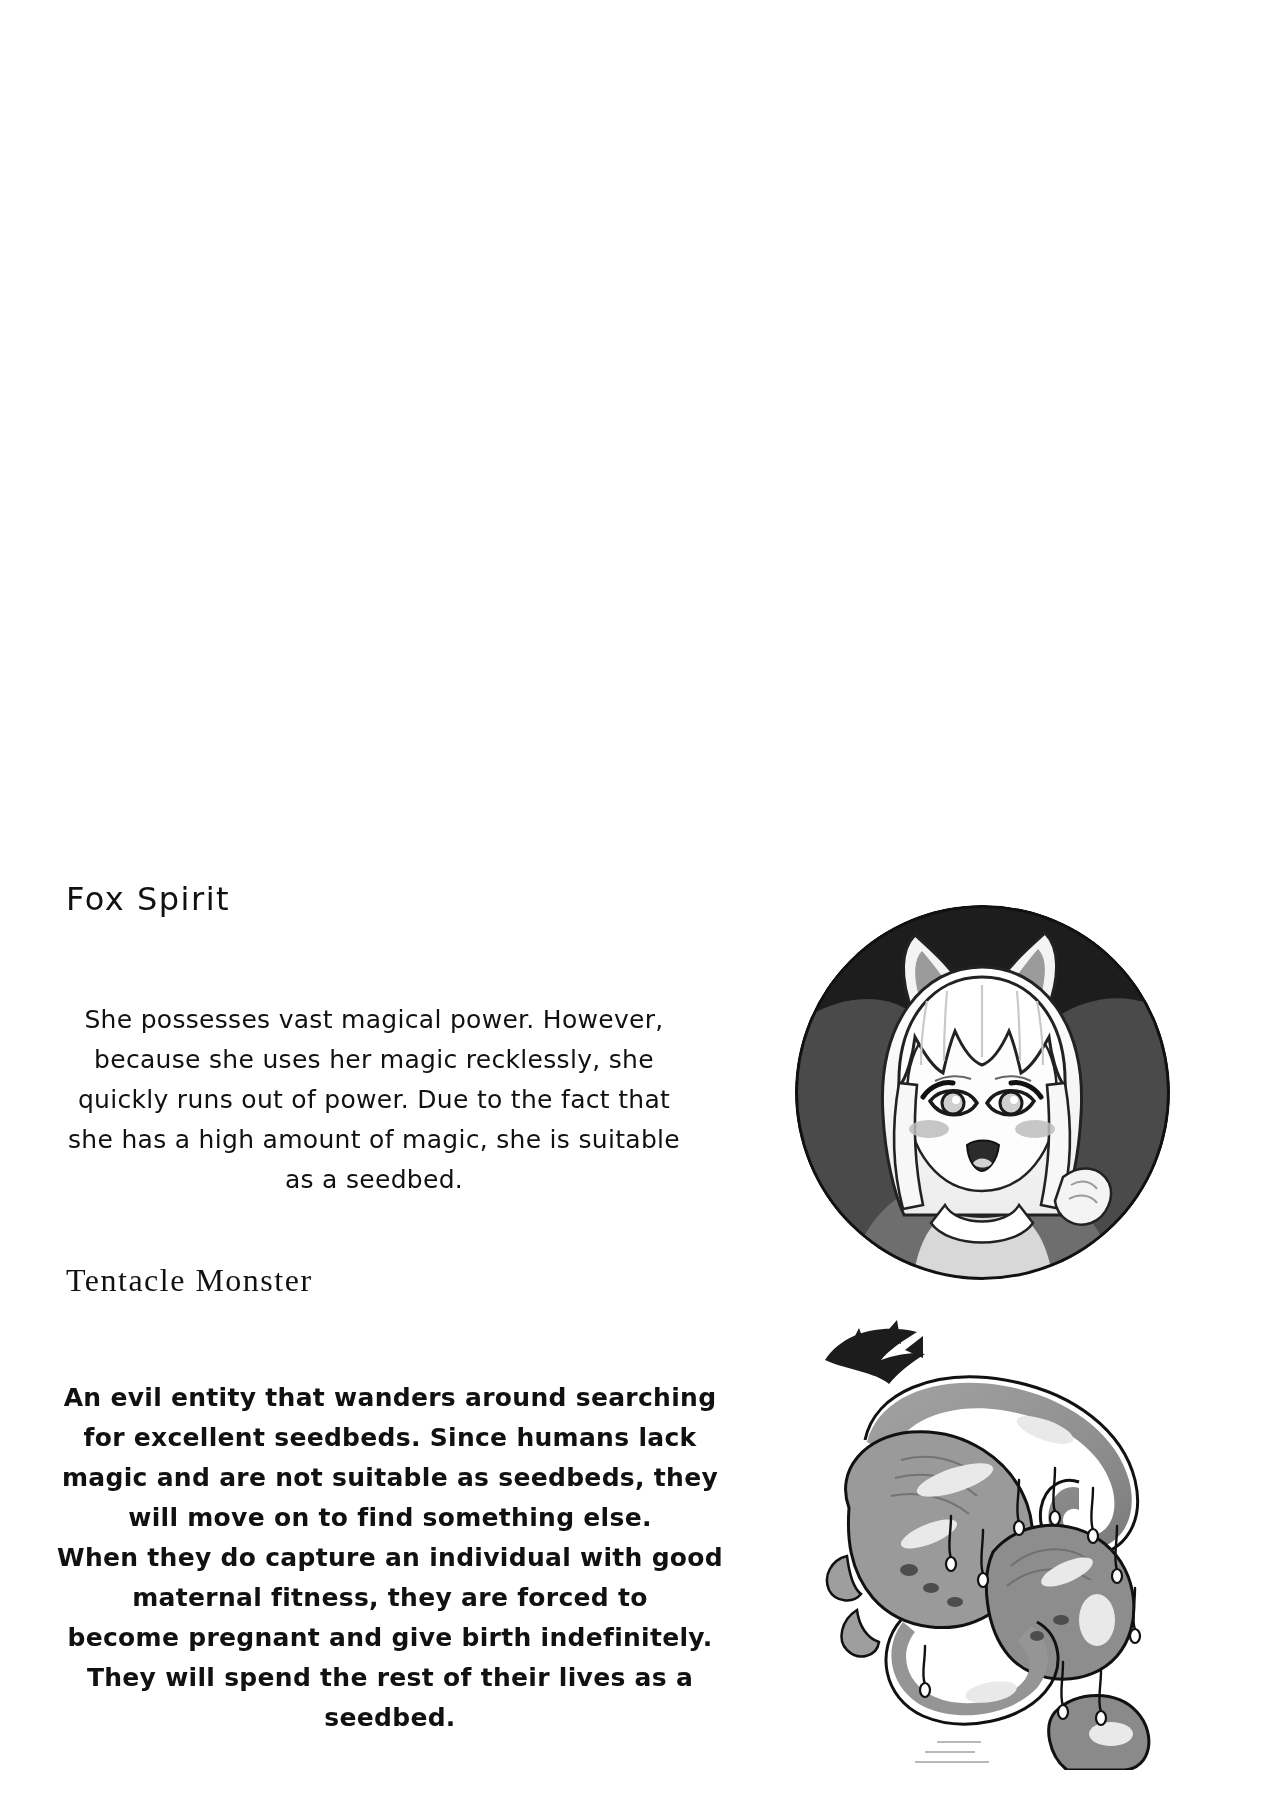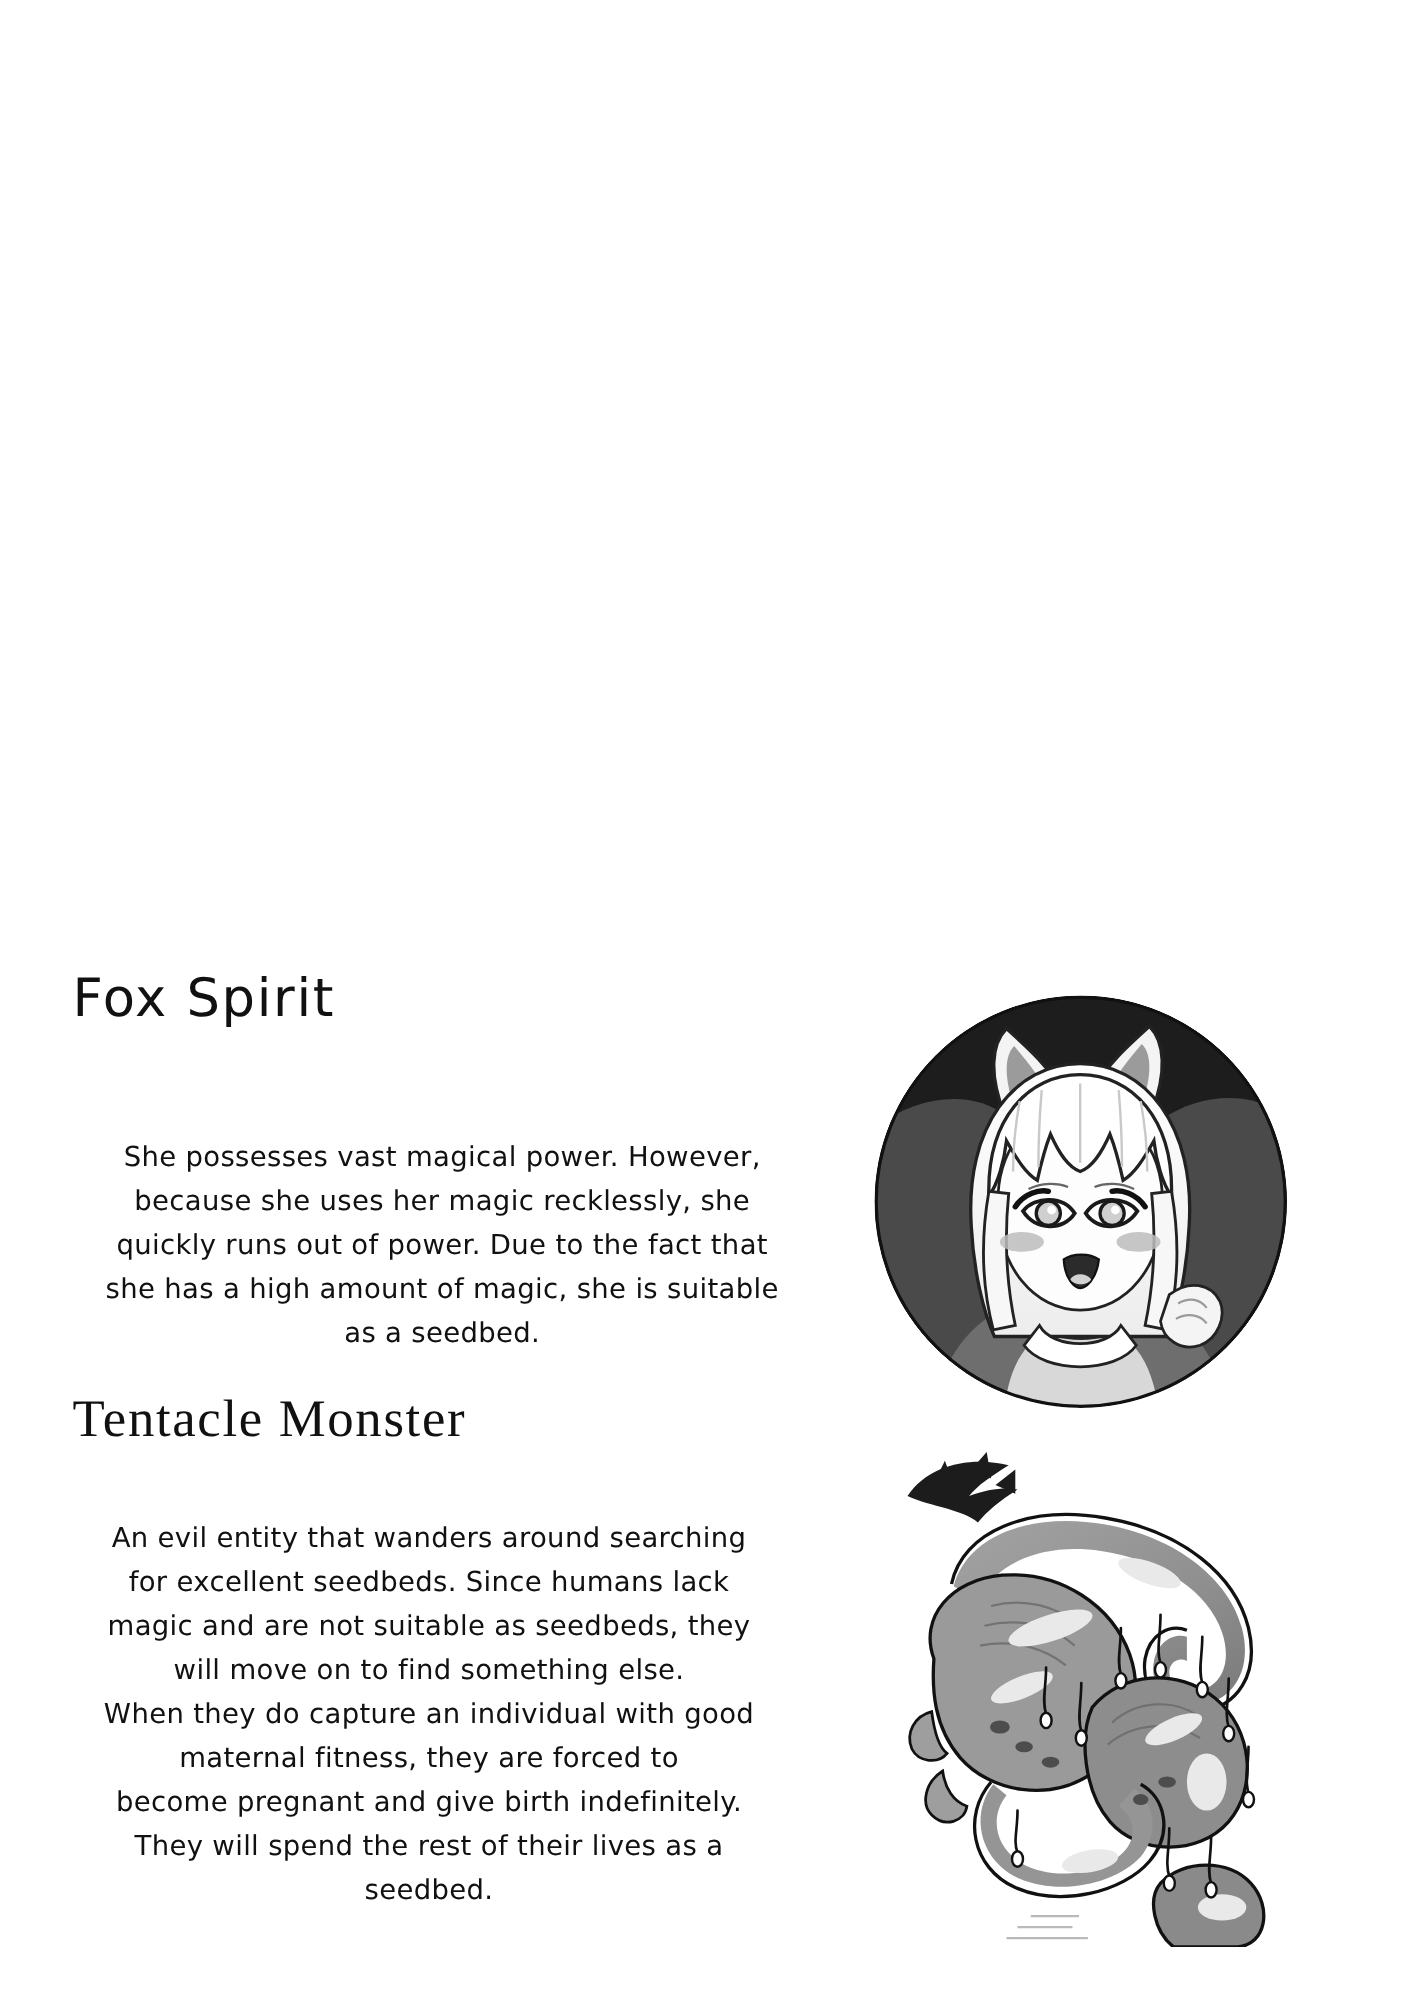--- a/index.html
+++ b/index.html
@@ -25,21 +25,21 @@
   
   .entry {
     position: absolute;
     left: 0;
     width: 100%;
   }
 
   .entry-title {
     position: absolute;
     font-family: "DejaVu Sans", sans-serif;
-    font-size: 48px;
+    font-size: 32px;
     font-weight: 400;
     letter-spacing: 1.5px;
     color: #111111;
     white-space: nowrap;
   }
 
   .entry-body {
     position: absolute;
     font-family: "DejaVu Sans", sans-serif;
     font-size: 25px;
@@ -68,21 +68,21 @@
 </style>
 </head>
 <body>
 
 <div class="page">
 
   <div class="entry">
 
     <div class="entry-title" style="left:66px; top:880px;">Fox Spirit</div>
 
-    <div class="entry-body" style="left:52px; top:1000px; width:700px;margin-top:32px;">She possesses vast magical power. However,
+    <div class="entry-body" style="left:24px; top:1000px; width:700px;">She possesses vast magical power. However,
 because she uses her magic recklessly, she
 quickly runs out of power. Due to the fact that
 she has a high amount of magic, she is suitable
 as a seedbed.</div>
 
     <div class="portrait" style="left:795px; top:905px; width:375px; height:375px;">
       <svg viewBox="0 0 375 375" width="375" height="375">
         <defs>
           <clipPath id="circClip">
               <circle cx="187.5" cy="187.5" r="187.5"></circle>
@@ -157,21 +157,21 @@
           <circle cx="187.5" cy="187.5" r="186" fill="none" stroke="#111" stroke-width="3"></circle>
         </g>
       </svg>
     </div>
   </div>
 
   <div class="entry">
 
     <div class="entry-title" style="left:66px; top:1262px;font-family:Liberation Serif, serif;">Tentacle Monster</div>
 
-    <div class="entry-body" style="left:40px; top:1378px; width:700px;">An evil entity that wanders around searching
+    <div class="entry-body" style="left:40px; top:1378px; width:700px;font-weight:bold;">An evil entity that wanders around searching
 for excellent seedbeds. Since humans lack
 magic and are not suitable as seedbeds, they
 will move on to find something else.
 When they do capture an individual with good
 maternal fitness, they are forced to
 become pregnant and give birth indefinitely.
 They will spend the rest of their lives as a
 seedbed.</div>
 
     <div class="creature" style="left:805px; top:1320px; width:380px; height:450px;">

